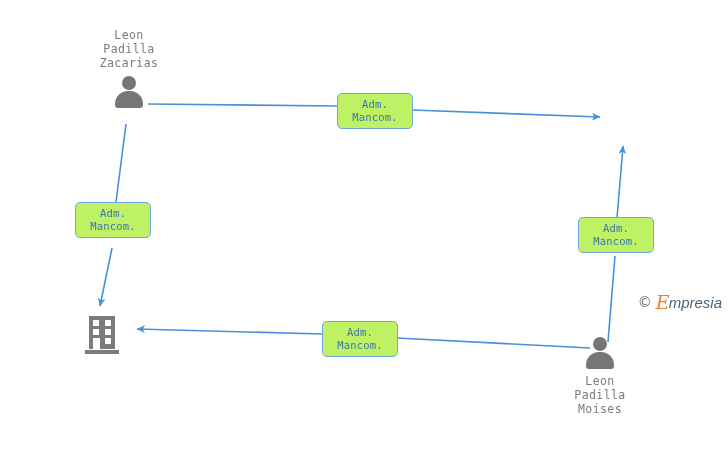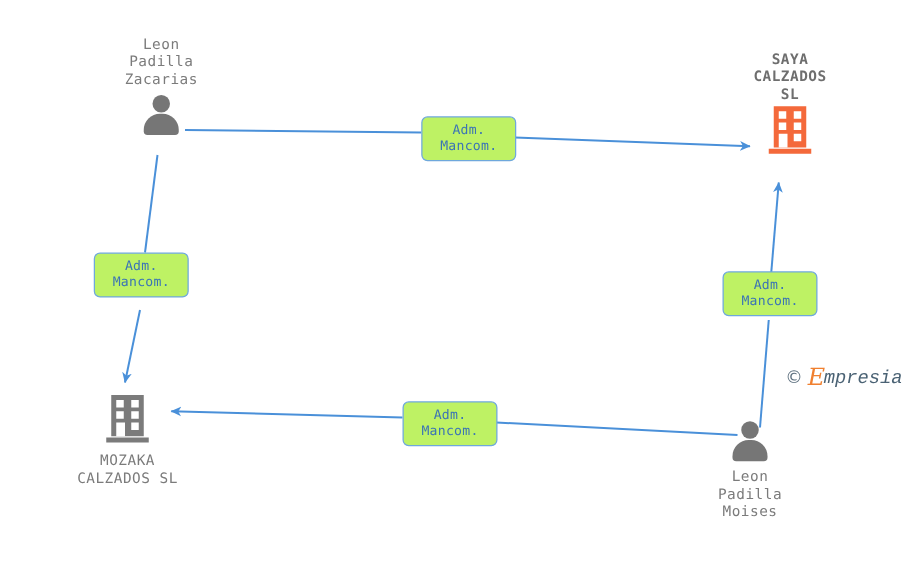--- a/index.html
+++ b/index.html
@@ -149,21 +149,21 @@
     margin-right: 4px;
   }
   #watermark .brand-e {
     font-family: "DejaVu Serif", serif;
     font-style: italic;
     font-size: 19px;
     color: #f08030;
     line-height: 19px;
   }
   #watermark .brand-rest {
-    font-family: Liberation Mono, monospace;
+    font-family: Liberation Sans, sans-serif;
     font-style: italic;
     font-size: 15px;
     color: #4a6274;
     line-height: 19px;
     margin-left: -1px;
   }
 </style>
 </head>
 <body>
 
@@ -202,53 +202,34 @@
 Padilla
 Zacarias</div>
     <div class="node-icon">
       <div class="person">
         <div class="head"></div>
         <div class="body"></div>
       </div>
     </div>
   </div>
 
-  <div class="node" style="left:557px; top:40px;">
-    <div class="node-label bold">SAYA
-CALZADOS
-SL</div>
-    <div class="node-icon">
-      <div class="building">
-        <div class="bld-main"></div>
-        <div class="bld-win" style="left:8px;  top:4px;"></div>
-        <div class="bld-win" style="left:20px; top:4px;"></div>
-        <div class="bld-win" style="left:8px;  top:13px;"></div>
-        <div class="bld-win" style="left:20px; top:13px;"></div>
-        <div class="bld-win" style="left:20px; top:22px;"></div>
-        <div class="bld-door"></div>
-        <div class="bld-base"></div>
-      </div>
-    </div>
-  </div>
 
   <div class="node" style="left:27px; top:313px;">
     <div class="node-icon">
       <div class="building gray">
         <div class="bld-main"></div>
         <div class="bld-win" style="left:8px;  top:4px;"></div>
         <div class="bld-win" style="left:20px; top:4px;"></div>
         <div class="bld-win" style="left:8px;  top:13px;"></div>
         <div class="bld-win" style="left:20px; top:13px;"></div>
         <div class="bld-win" style="left:20px; top:22px;"></div>
         <div class="bld-door"></div>
         <div class="bld-base"></div>
       </div>
     </div>
-    <div class="node-label" style="margin-top:4px;">MOZAKA
-CALZADOS SL</div>
   </div>
 
   <div class="node" style="left:525px; top:336px;">
     <div class="node-icon" style="height:34px;">
       <div class="person">
         <div class="head"></div>
         <div class="body"></div>
       </div>
     </div>
     <div class="node-label" style="margin-top:4px;">Leon

